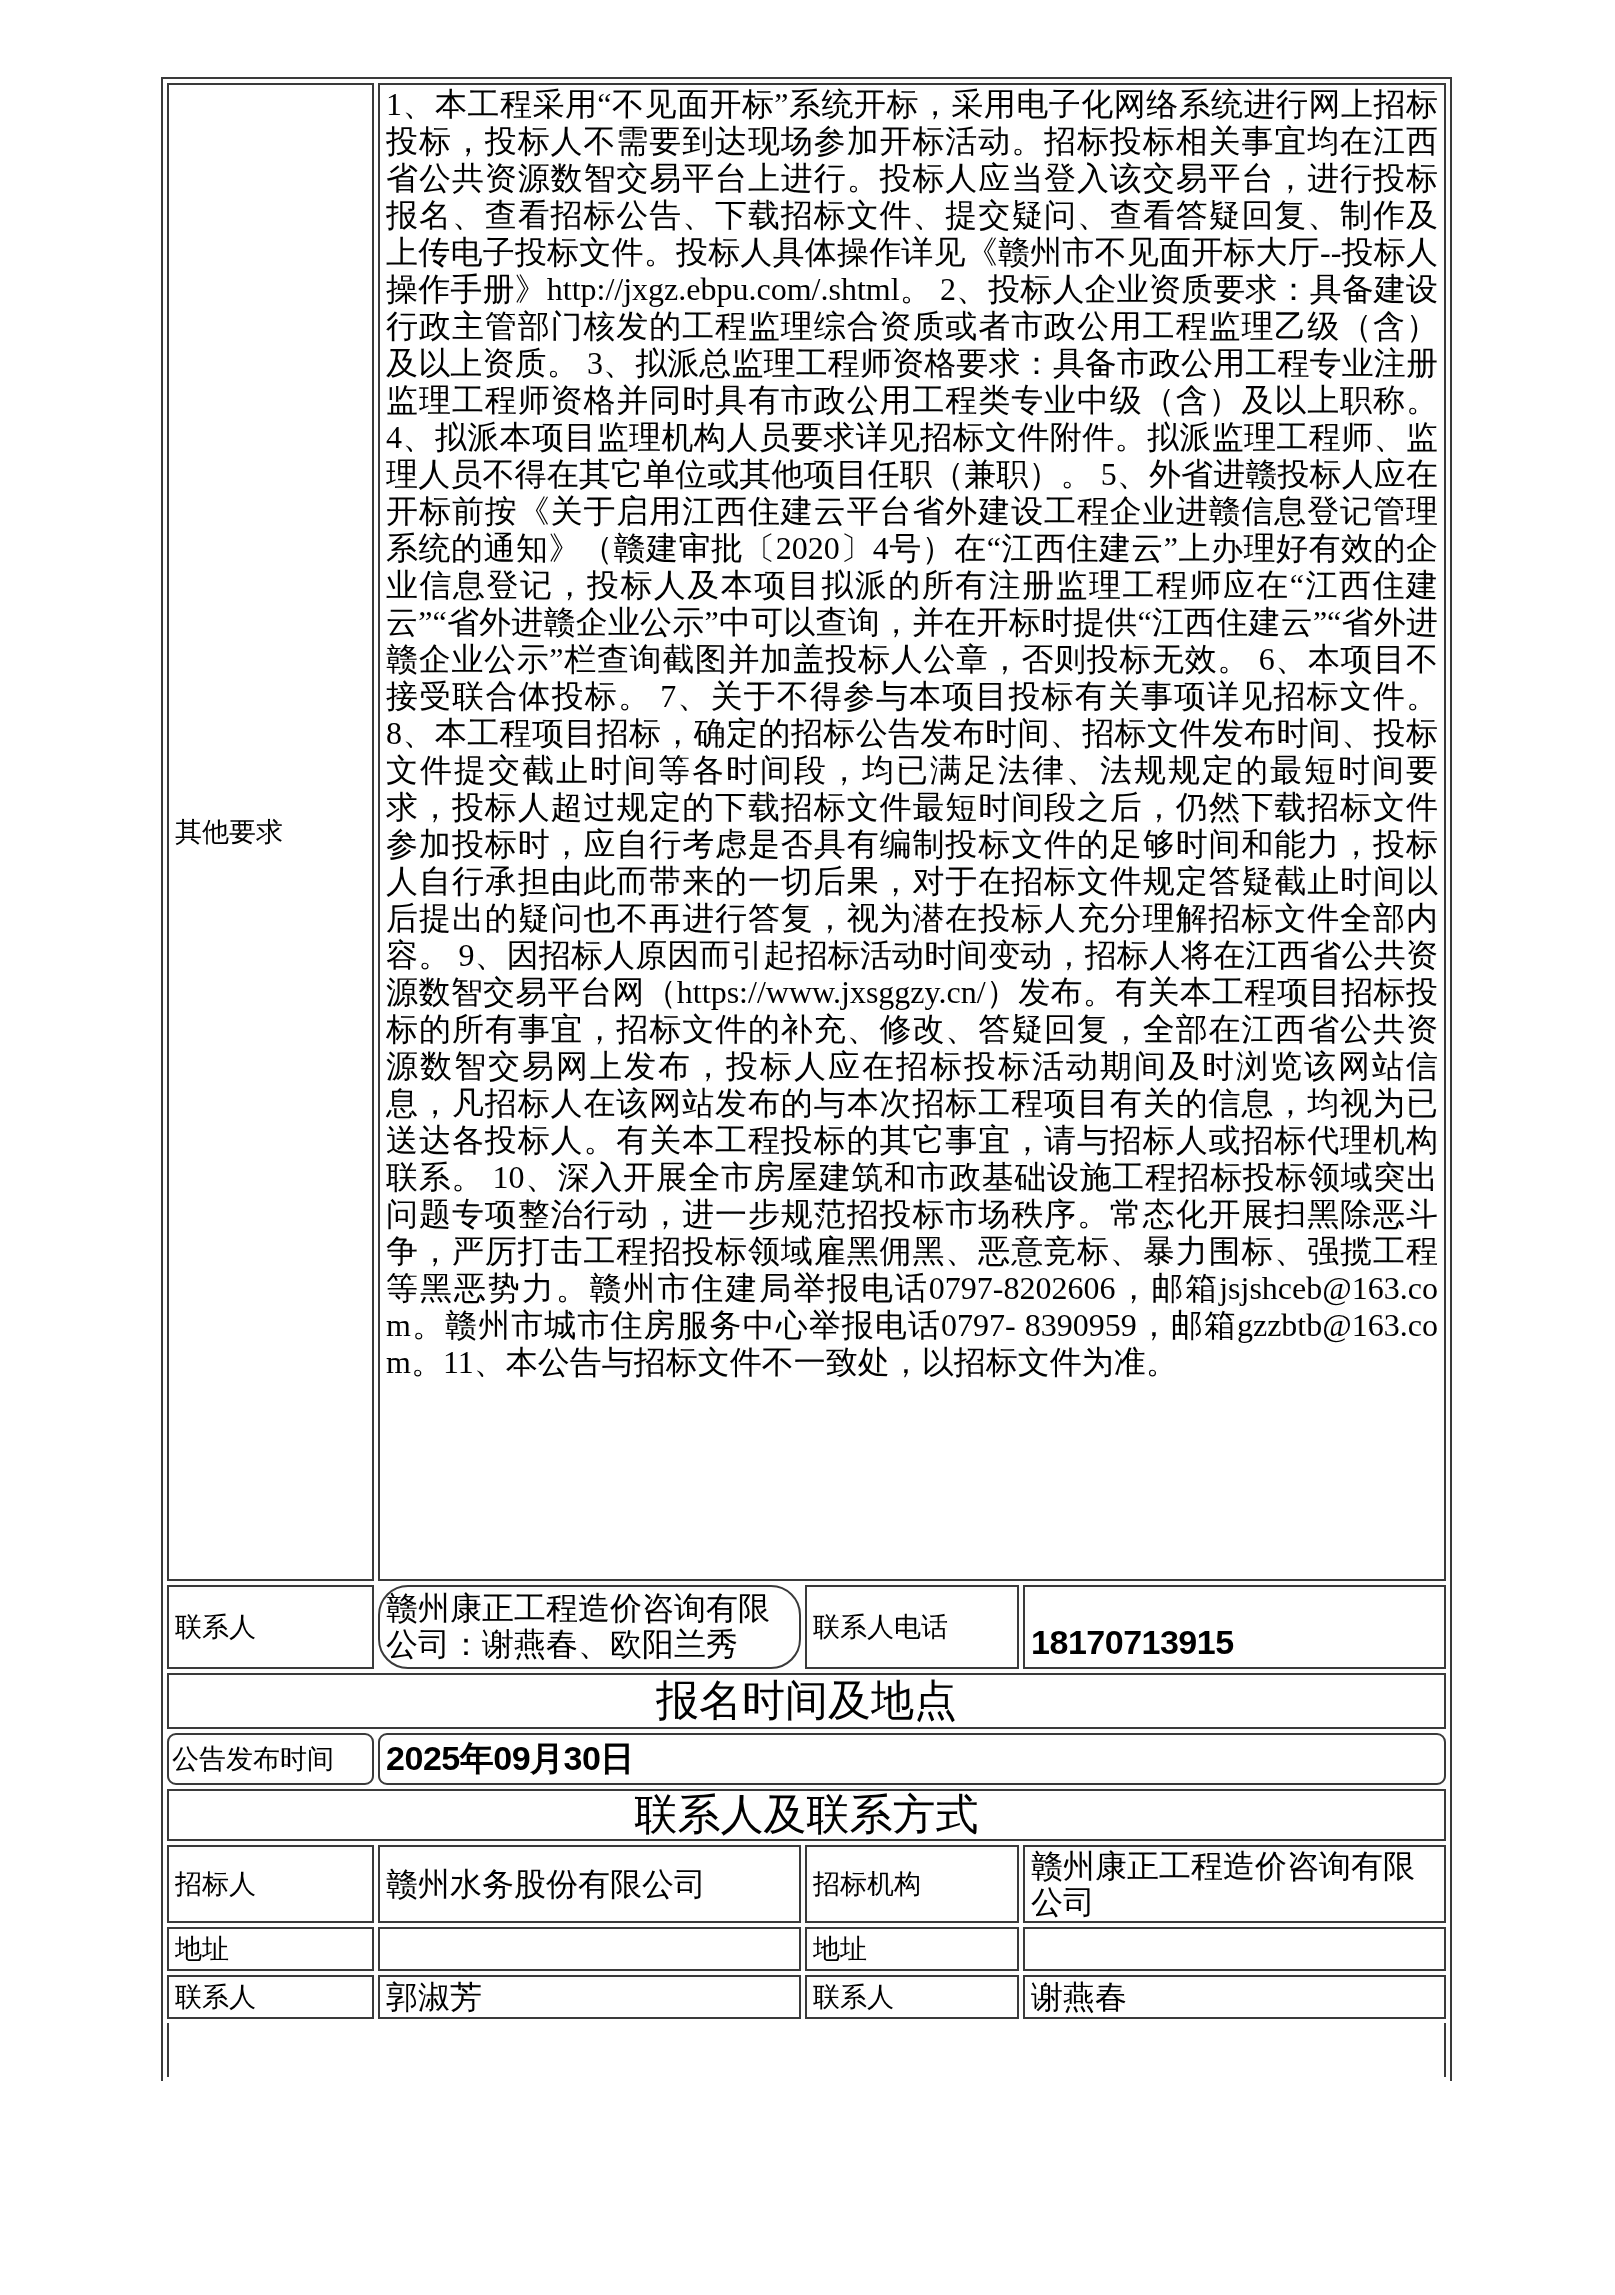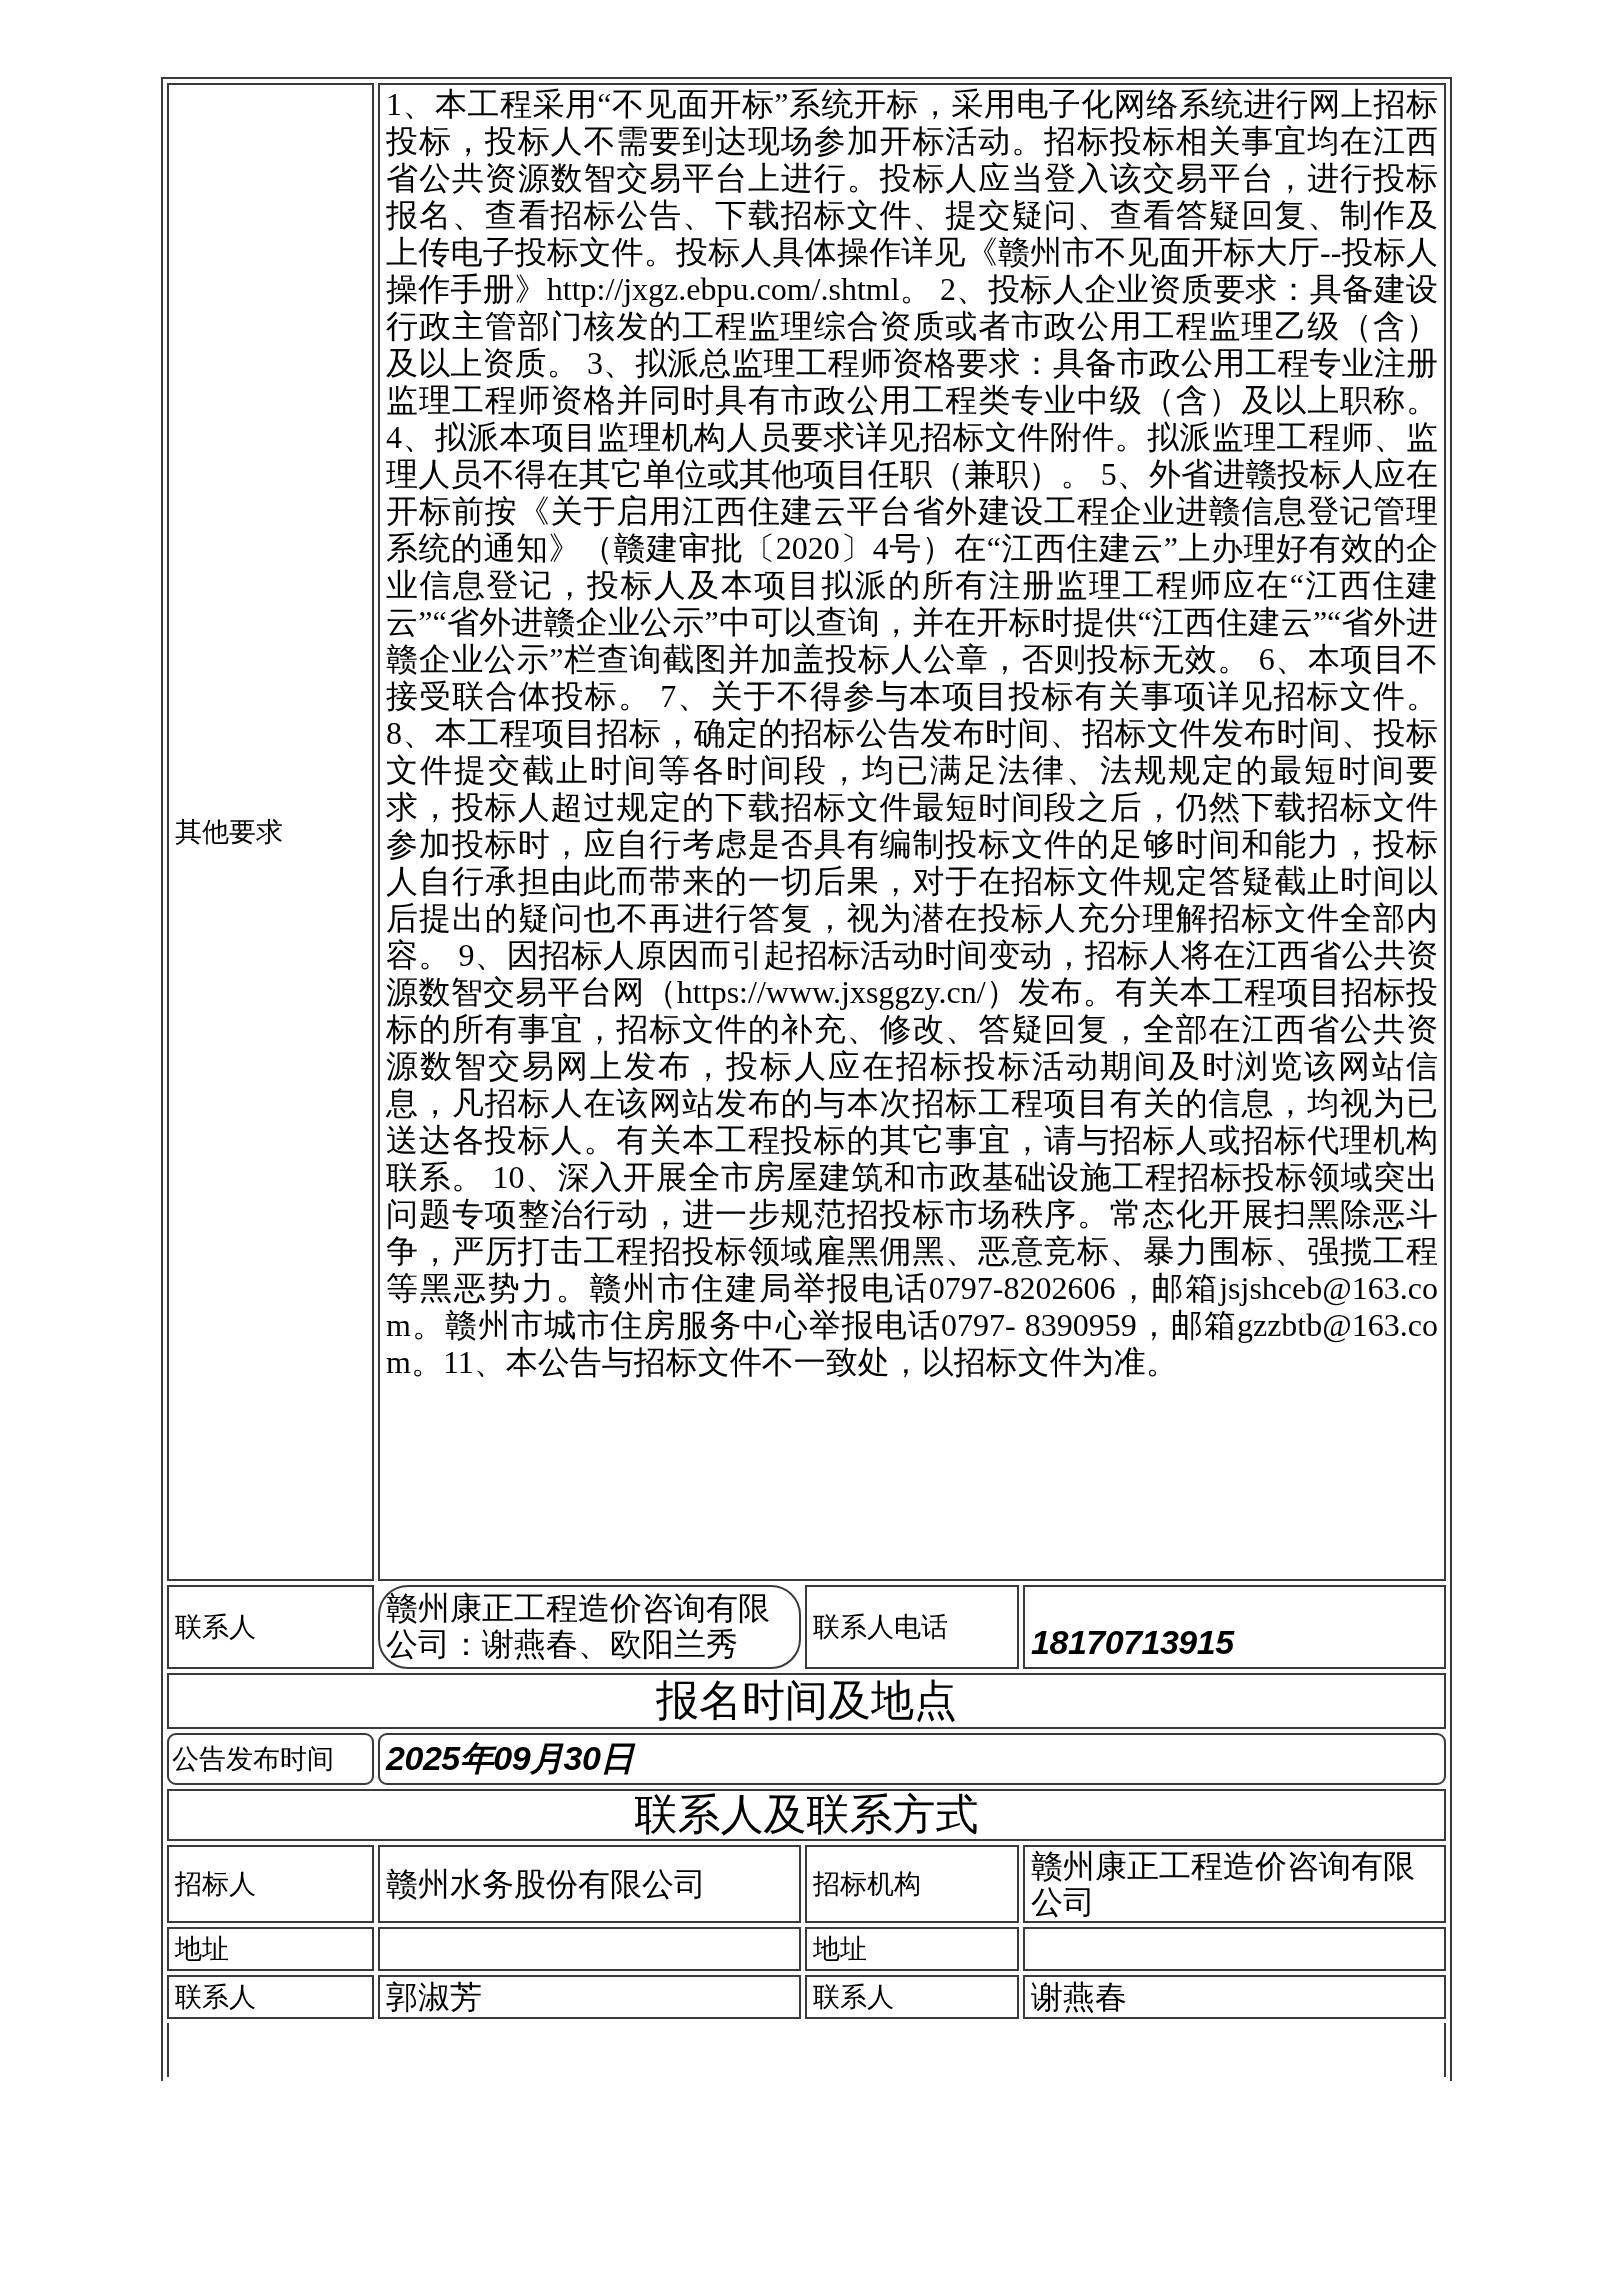--- a/index.html
+++ b/index.html
@@ -58,21 +58,20 @@
     line-height: 48px;
     text-align: center;
     padding: 0;
     margin-top: 10px;
   }
   .num {
     font-family: "Liberation Sans", "DejaVu Sans", sans-serif;
     font-weight: bold;
     font-size: 34px;
     letter-spacing: -0.5px;
-    font-style: italic;
   }
   .va-top    { vertical-align: top; padding-top: 3.1px; border-radius: 30px; }
   .va-bottom { vertical-align: bottom; padding-bottom: 5.1px; }
 </style>
 </head>
 <body>
 
 <div class="page">
   <table class="doc">
     <colgroup>

